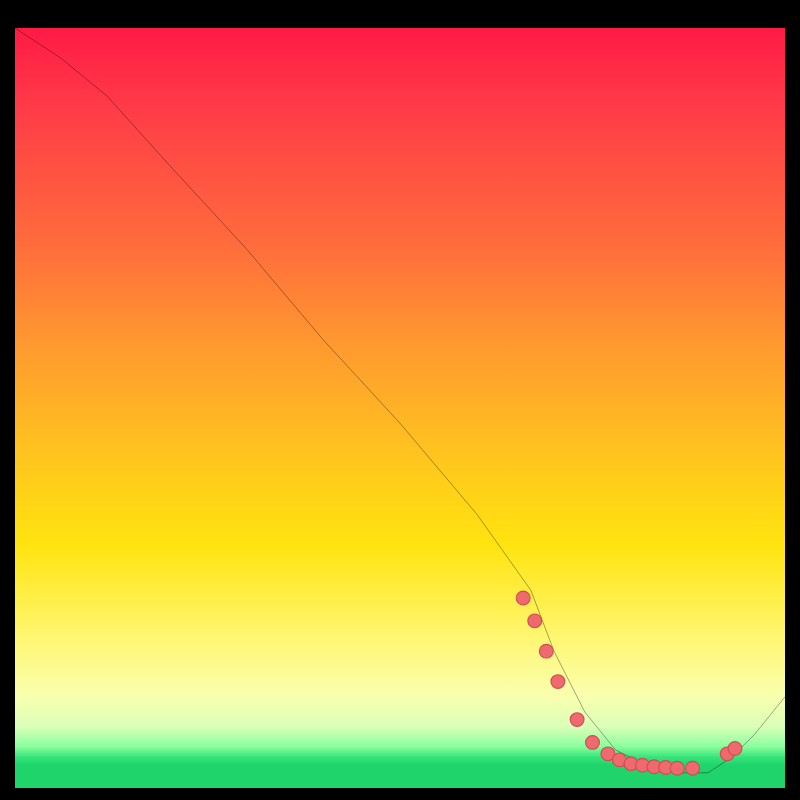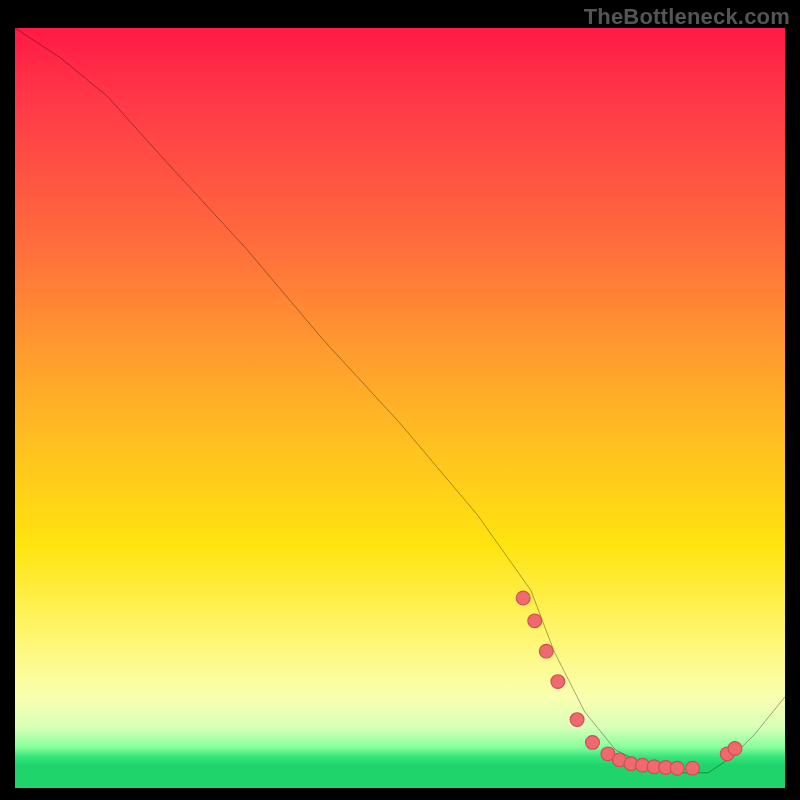--- a/index.html
+++ b/index.html
@@ -63,21 +63,20 @@
     left: 0;
     top: 0;
     width: 100%;
     height: 100%;
   }
 </style>
 </head>
 <body>
 
 <div class="frame">
-  <div class="watermark">TheBottleneck.com</div>
 
   <div class="plot">
     <div class="gradient-bg"></div>
     <svg class="curve" viewBox="0 0 100 100" preserveAspectRatio="none">
       <g>
         <path id="curve-path" fill="none" stroke="#000" stroke-width="0.35" vector-effect="non-scaling-stroke" d="M0.00 0.00 L6.00 4.00 L12.00 9.00 L20.00 18.00 L30.00 29.00 L40.00 41.00 L50.00 52.00 L60.00 64.00 L67.00 74.00 L70.00 82.00 L74.00 90.00 L78.00 95.00 L82.00 97.00 L86.00 98.00 L90.00 98.00 L93.00 96.00 L96.00 93.00 L100.00 88.00"></path>
       </g>
       <g id="markers">
           <circle cx="66.00" cy="75.00" r="0.9" fill="#ef6a6f" stroke="#d14c52" stroke-width="0.15"></circle>
           <circle cx="67.50" cy="78.00" r="0.9" fill="#ef6a6f" stroke="#d14c52" stroke-width="0.15"></circle>

